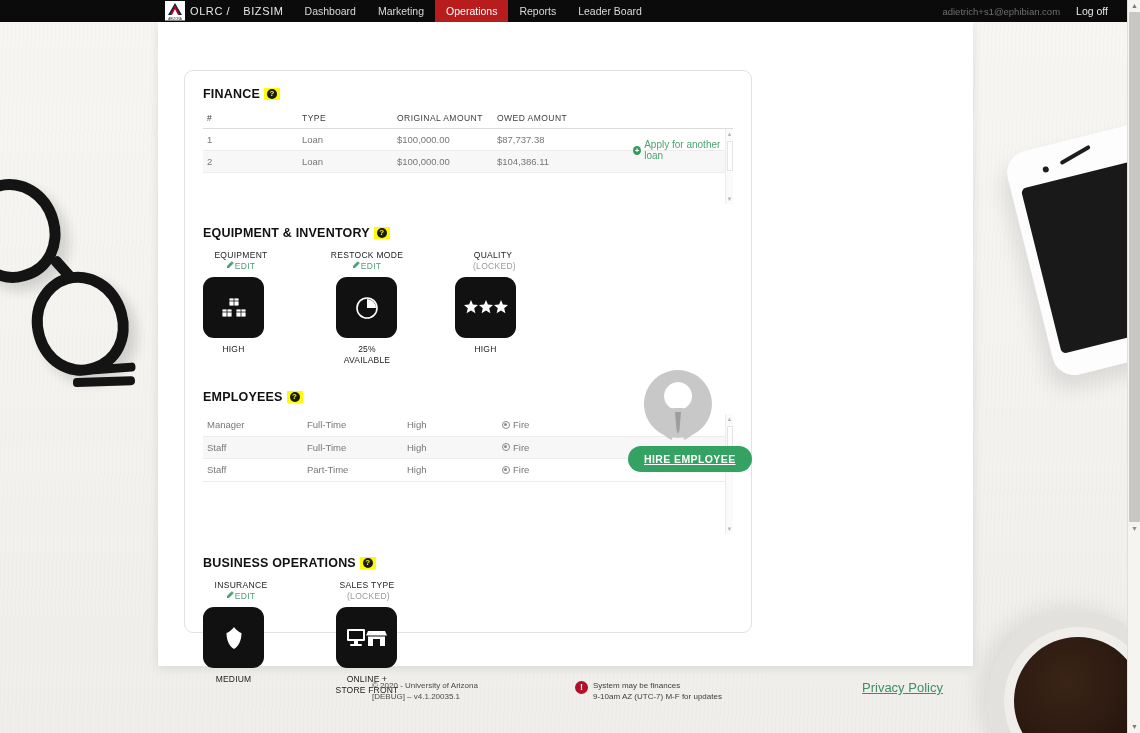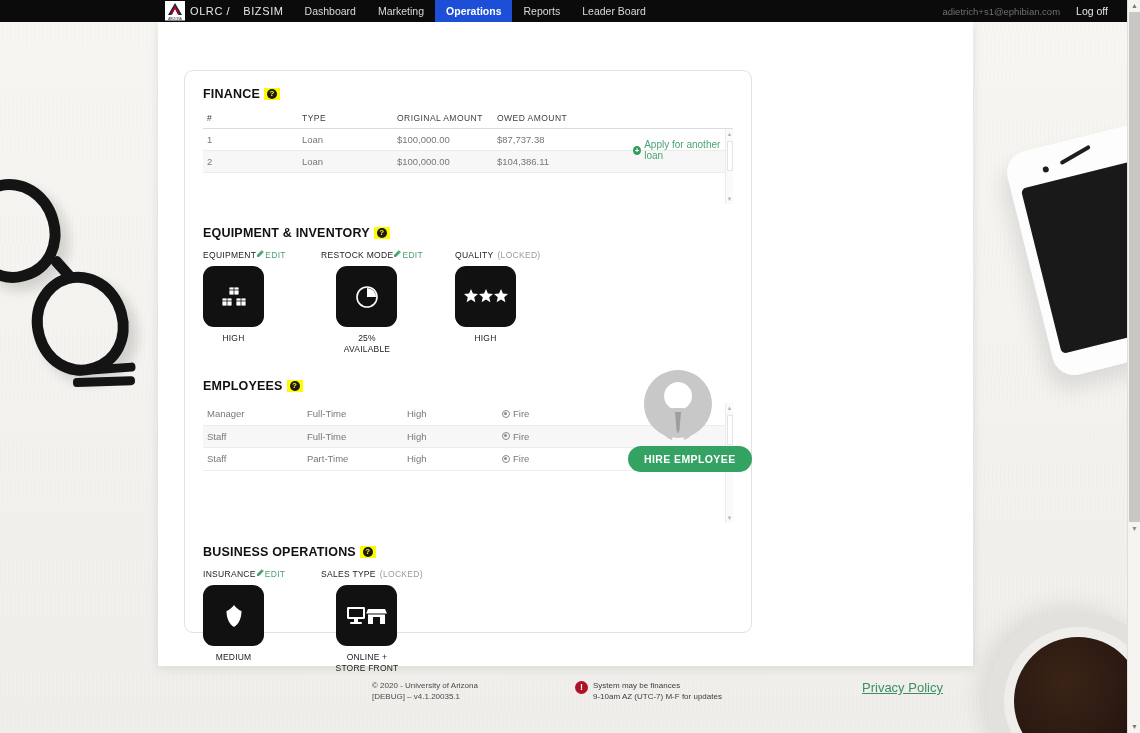--- a/index.html
+++ b/index.html
@@ -90,21 +90,21 @@
   .brand {
     display: flex; align-items: center;
     color: #e6e6e6; letter-spacing: 0.6px; font-size: 11px;
     padding: 0 10px 0 2px; white-space: nowrap;
   }
   .brand .b2 { margin-left: 13px; }
   .nav-item {
     display: flex; align-items: center; padding: 0 11px;
     color: #d9d9d9; white-space: nowrap; font-size: 10.5px; cursor: pointer;
   }
-  .nav-item.active { background: #1d4ed8; color: #ffffff; font-weight: bold; }
+  .nav-item.active { background: #b91c1c; color: #ffffff; }
   .nav-right { margin-left: auto; display: flex; align-items: stretch; padding-right: 28px; }
   .nav-user { display: flex; align-items: center; color: #6f6f6f; font-size: 9.5px; padding: 0 12px; }
   .nav-logoff { display: flex; align-items: center; color: #e6e6e6; font-size: 10.5px; padding: 0 4px; cursor: pointer; }
 
   
   .page-shell {
     position: absolute; left: 158px; top: 22px;
     width: 815px; height: 644px;
     background: #ffffff;
     box-shadow: 0 2px 10px rgba(0,0,0,0.10);
@@ -173,21 +173,21 @@
   .apply-loan .plus {
     width: 9px; height: 9px; border-radius: 50%; background: #2f9e5c;
     color: #fff; font-size: 8px; line-height: 9px; text-align: center; font-weight: bold;
   }
 
   
   .tile-row { display: flex; gap: 42px; margin-top: 4px; }
   .tile { width: 76px; }
   .tile-label {
     font-size: 8.5px; color: #222; letter-spacing: 0.3px; white-space: nowrap;
-    margin-bottom: 6px; display: flex; align-items: center; gap: 1px;
+    margin-bottom: 6px; display: flex; align-items: center; gap: 1px; flex-direction: column;
   }
   .tile-label .edit { color: #4ba273; display: inline-flex; align-items: flex-start; gap: 1px; cursor: pointer; }
   .tile-label .locked { color: #9a9a9a; margin-left: 3px; }
   .tile-box {
     width: 61px; height: 61px; background: #111; border-radius: 11px;
     display: flex; align-items: center; justify-content: center;
   }
   .tile-box svg { display: block; }
   .tile-cap {
     text-align: center; width: 61px; font-size: 8.5px; color: #222;
@@ -209,21 +209,21 @@
 
   
   .hire-block {
     position: absolute; left: 628px; top: 368px; width: 100px; text-align: center;
   }
   .avatar { width: 72px; height: 72px; margin: 0 auto; }
   .hire-btn {
     display: inline-block; margin-top: 6px;
     background: #34a263; color: #fff; font-size: 10.5px; font-weight: bold;
     letter-spacing: 0.4px; padding: 7px 16px; border-radius: 16px;
-    border: none; cursor: pointer; white-space: nowrap;
+    border: none; cursor: pointer; white-space: nowrap; text-decoration: underline;
   }
 
   
   .costs {
     position: absolute; left: 772px; top: 70px;
     width: 178px; height: 262px;
     background: #f0f0f0; border-radius: 9px;
     padding: 14px 16px;
   }
   .costs h2 { font-size: 11px; }

